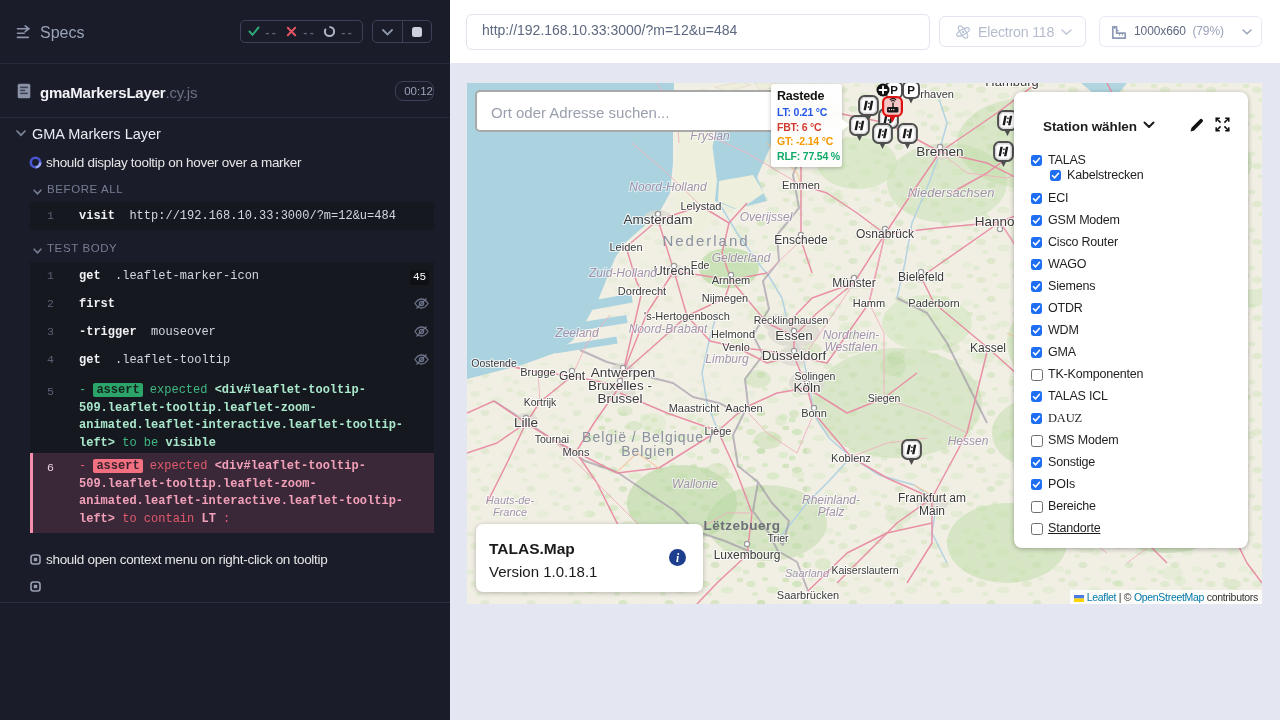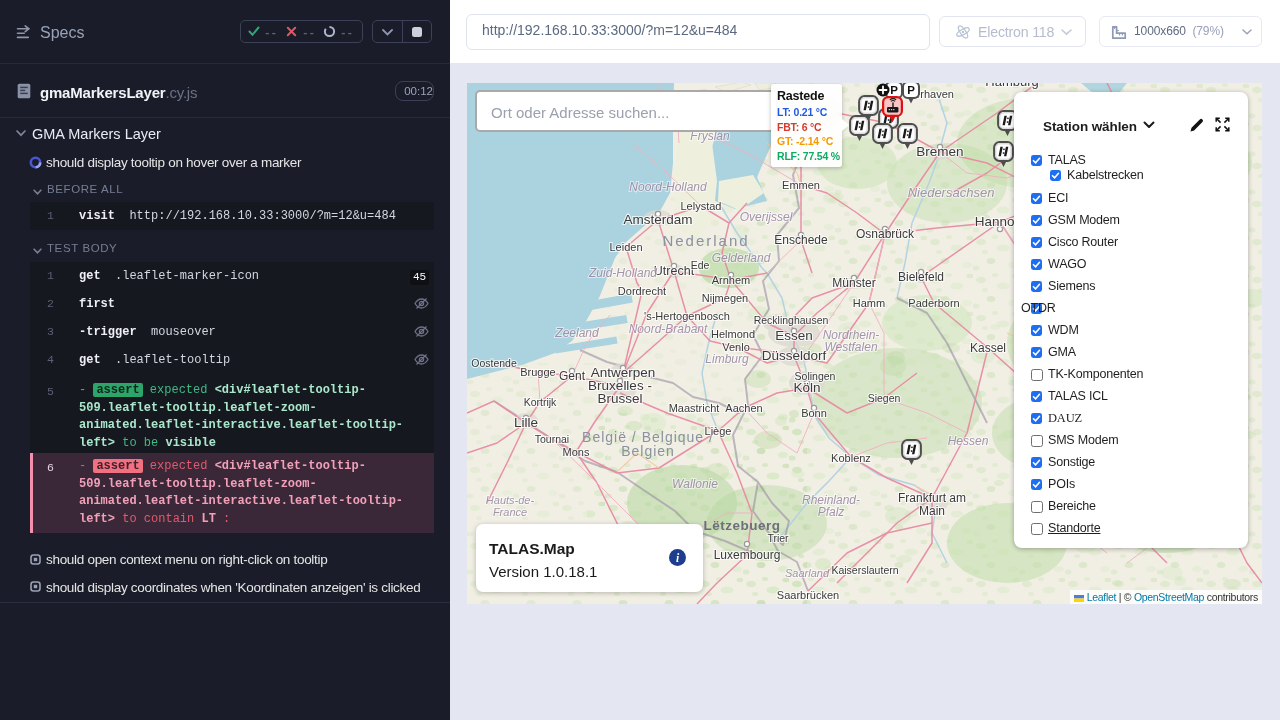--- a/index.html
+++ b/index.html
@@ -127,21 +127,20 @@
 </div>
 <svg class="abs" style="left:30px;top:554px" width="11" height="11" viewBox="0 0 11 11">
       <rect x="1" y="1" width="9" height="9" rx="2.4" stroke="#9aa0b4" stroke-width="1.6" fill="none"></rect>
       <rect x="3.8" y="3.8" width="3.4" height="3.4" fill="#9aa0b4"></rect>
     </svg>
 <div class="ttl" style="left:46px;top:552px;">should open context menu on right-click on tooltip</div>
 <svg class="abs" style="left:30px;top:581px" width="11" height="11" viewBox="0 0 11 11">
       <rect x="1" y="1" width="9" height="9" rx="2.4" stroke="#9aa0b4" stroke-width="1.6" fill="none"></rect>
       <rect x="3.8" y="3.8" width="3.4" height="3.4" fill="#9aa0b4"></rect>
     </svg>
-<div class="ttl" style="left:46px;top:580px;">should display coordinates when 'Koordinaten anzeigen' is clicked</div>
 <div class="hr" style="top:602px;background:#2a2e40;"></div>
 </div>
 <div id="topbar">
 <div class="tbox" style="left:16px;top:14px;width:464px;height:36px;border-color:#dfe3ee;"></div>
 <div class="abs" style="left:32px;top:22px;font-size:14px;color:#5c6980;">http://192.168.10.33:3000/?m=12&amp;u=484</div>
 <div class="tbox" style="left:489px;top:16px;width:147px;height:31px;"></div>
 <svg class="abs" style="left:505px;top:24px" width="16" height="16" viewBox="0 0 16 16">
       <g stroke="#b6c1d4" stroke-width="1.2" fill="none">
         <ellipse cx="8" cy="8" rx="7" ry="2.7" transform="rotate(-30 8 8)"></ellipse>
         <ellipse cx="8" cy="8" rx="7" ry="2.7" transform="rotate(55 8 8)"></ellipse>
@@ -676,21 +675,21 @@
 <div class="cklabel" style="left:581px;top:174px;">WAGO</div>
 <svg class="abs" style="left:564px;top:198px" width="11" height="11" viewBox="0 0 12 12">
       <rect width="12" height="12" rx="2.6" fill="#1d6ef2"></rect>
       <path d="M2.7 6.2 L5 8.5 L9.3 3.6" stroke="#fff" stroke-width="1.7" fill="none" stroke-linecap="round"></path>
     </svg>
 <div class="cklabel" style="left:581px;top:196px;">Siemens</div>
 <svg class="abs" style="left:564px;top:220px" width="11" height="11" viewBox="0 0 12 12">
       <rect width="12" height="12" rx="2.6" fill="#1d6ef2"></rect>
       <path d="M2.7 6.2 L5 8.5 L9.3 3.6" stroke="#fff" stroke-width="1.7" fill="none" stroke-linecap="round"></path>
     </svg>
-<div class="cklabel" style="left:554px;top:218px;">OTDR</div>
+<div class="cklabel" style="left:581px;top:218px;">OTDR</div>
 <svg class="abs" style="left:564px;top:242px" width="11" height="11" viewBox="0 0 12 12">
       <rect width="12" height="12" rx="2.6" fill="#1d6ef2"></rect>
       <path d="M2.7 6.2 L5 8.5 L9.3 3.6" stroke="#fff" stroke-width="1.7" fill="none" stroke-linecap="round"></path>
     </svg>
 <div class="cklabel" style="left:581px;top:240px;">WDM</div>
 <svg class="abs" style="left:564px;top:264px" width="11" height="11" viewBox="0 0 12 12">
       <rect width="12" height="12" rx="2.6" fill="#1d6ef2"></rect>
       <path d="M2.7 6.2 L5 8.5 L9.3 3.6" stroke="#fff" stroke-width="1.7" fill="none" stroke-linecap="round"></path>
     </svg>
 <div class="cklabel" style="left:581px;top:262px;">GMA</div>

